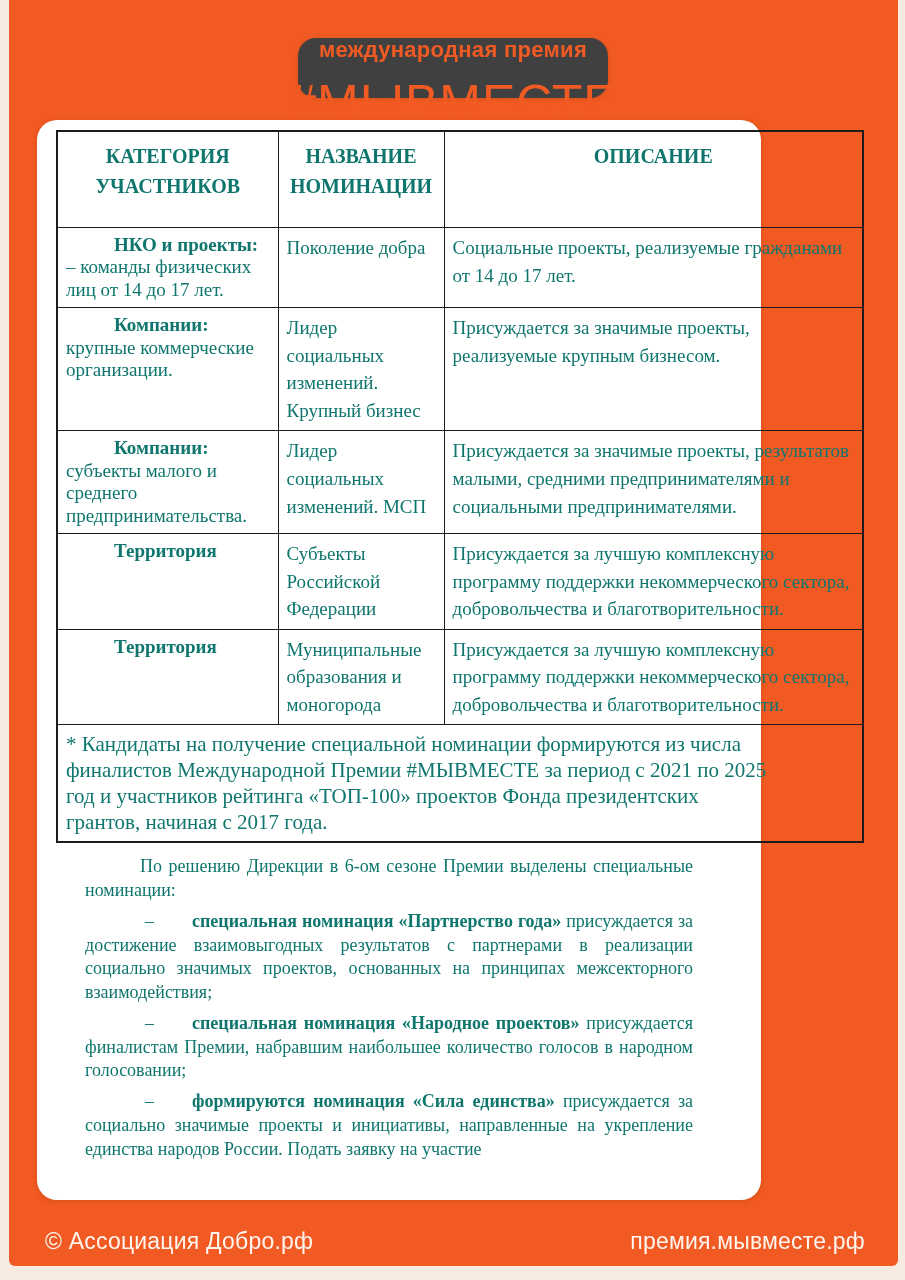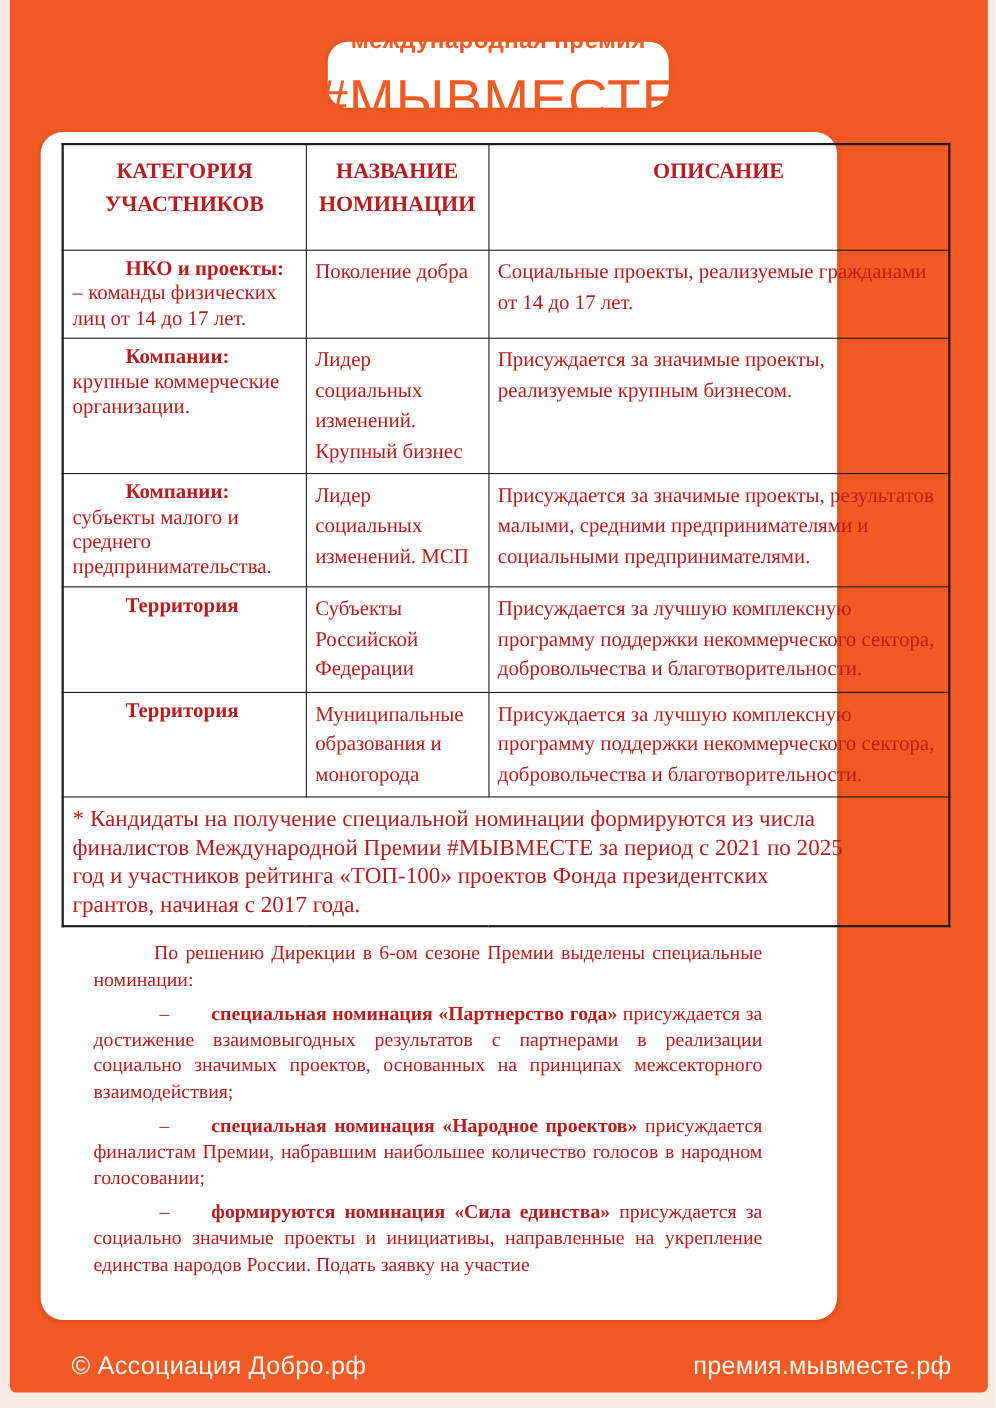--- a/index.html
+++ b/index.html
@@ -15,44 +15,44 @@
     left: 9px; top: 0;
     width: 889px; height: 1266px;
     background: #F15A22;
     border-radius: 0 0 6px 6px;
   }
   
   .badge {
     position: absolute;
     left: 298px; top: 38px;
     width: 310px; height: 60px;
-    background: #ffffff;
+    background: #404040;
     border-radius: 18px;
     display: flex; flex-direction: column;
-    align-items: center; justify-content: center;
+    align-items: center; justify-content: space-between;
     box-shadow: 0 1px 4px rgba(140,50,0,0.25);
     font-family: "Liberation Sans", sans-serif;
   }
   .badge .sub {
     color: #F15A22; font-size: 22px; font-weight: bold;
     letter-spacing: 0.3px; line-height: 24px;
   }
   .badge .main {
     color: #F15A22; font-size: 50px; font-weight: normal;
     letter-spacing: 1px; line-height: 42px; margin-top: 20px;
   }
   
   .card {
     position: absolute;
     left: 37px; top: 120px;
     width: 724px; height: 1080px;
     background: #ffffff;
     border-radius: 20px;
     box-shadow: 0 1px 5px rgba(140,50,0,0.28);
-    color: #b91c1c;
+    color: #0f766e;
   }
   
   table.nominations {
     margin: 10px 0 0 19px;
     width: 806px;
     border-collapse: collapse;
     border: 2px solid #1c1c1c;
     font-size: 19px;
     line-height: 1.18;
     table-layout: fixed;
@@ -93,21 +93,20 @@
   .body-text .b { font-weight: bold; }
   .body-text .tab { display: inline-block; width: 38px; }
   
   .footer-left, .footer-right {
     position: absolute;
     top: 1228px;
     font-family: "Liberation Sans", sans-serif;
     font-size: 23px;
     color: rgba(255, 252, 248, 0.96);
     letter-spacing: 0.2px;
-    margin-left: 20px;
   }
   .footer-left { left: 45px; }
   .footer-right { right: 40px; }
 </style>
 </head>
 <body>
 
 <div class="page-bg"></div>
 
 <div class="badge">

